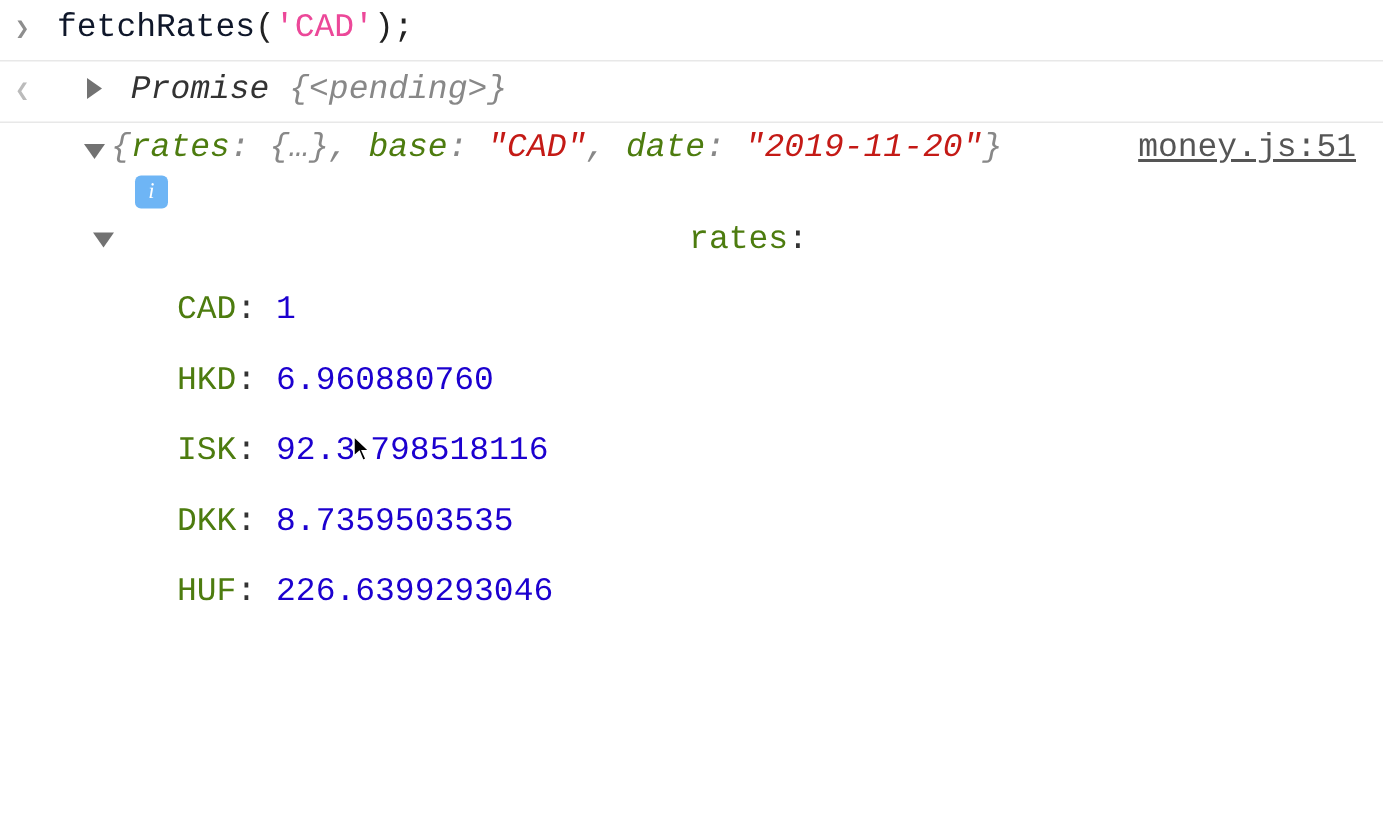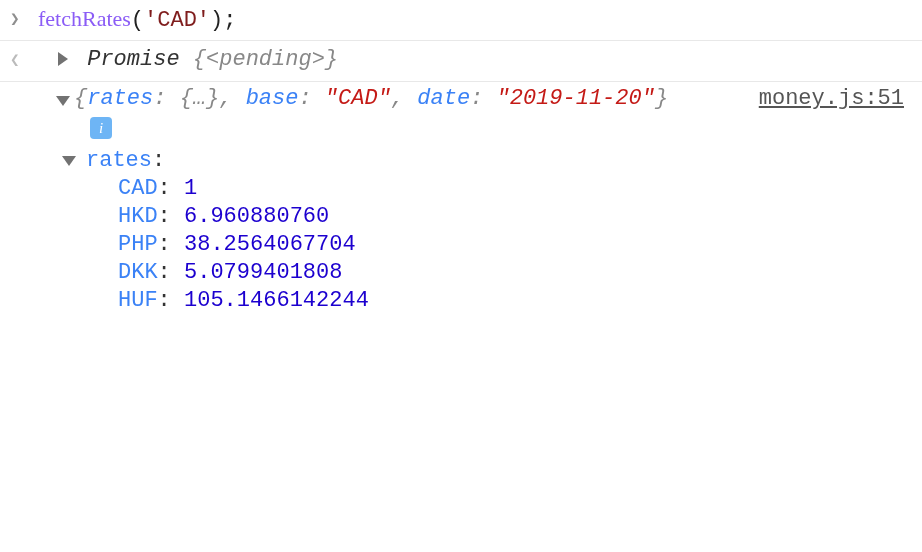--- a/index.html
+++ b/index.html
@@ -35,25 +35,24 @@
       margin-right: 12px;
       font-size: 16px;
       line-height: 28px;
       width: 16px;
       flex-shrink: 0;
     }
     .input-code {
       color: #222;
     }
     .fn-name {
-      color: #8b5cf6;
-      font-family: Liberation Serif, serif;
+      color: #0f172a;
     }
     .string-literal {
-      color: #7f1d1d;
+      color: #ec4899;
     }
     .paren {
       color: #222;
     }
     .disclosure {
       display: inline-block;
       width: 0;
       height: 0;
       margin-right: 6px;
       vertical-align: middle;
@@ -95,21 +94,21 @@
       font-style: italic;
       padding-left: 34px;
       position: relative;
     }
     .obj-summary .disclosure {
       position: absolute;
       left: 16px;
       top: 10px;
     }
     .key {
-      color: #3b82f6;
+      color: #4d7c0f;
     }
     .string-val {
       color: #c41a16;
       font-style: italic;
     }
     .number-val {
       color: #1c00cf;
     }
     .info-badge {
       display: inline-block;
@@ -123,29 +122,30 @@
       text-align: center;
       line-height: 22px;
       margin-left: 50px;
       margin-top: 6px;
       font-family: Georgia, serif;
     }
     .rates-header {
       margin-left: 46px;
       margin-top: 8px;
       position: relative;
+      text-align: center;
     }
     .rates-header .disclosure {
       position: absolute;
       left: -24px;
       top: 8px;
     }
     .rate-line {
       margin-left: 78px;
-      margin-top: 3px;
+      margin-top: 22px;
     }
     .colon {
       color: #333;
     }
     .cursor-svg {
       display: inline-block;
       width: 14px;
       height: 20px;
       vertical-align: middle;
       margin: 0 -2px;
@@ -186,20 +186,22 @@
     <div class="info-badge">i</div>
 
     <div class="rates-header">
       <span class="disclosure down"></span>
       <span class="key">rates</span><span class="colon">:</span>
     </div>
 
     <div id="rates-container">
         <div class="rate-line"><span class="key">CAD</span><span class="colon">: </span><span class="number-val">1</span></div>
         <div class="rate-line"><span class="key">HKD</span><span class="colon">: </span><span class="number-val">6.960880760</span></div>
-        <div class="rate-line"><span class="key">PHP</span><span class="colon">: </span><span class="number-val">38.2564067704</span></div>
-        <div class="rate-line"><span class="key">DKK</span><span class="colon">: </span><span class="number-val">5.0799401808</span></div>
-        <div class="rate-line"><span class="key">HUF</span><span class="colon">: </span><span class="number-val">105.1466142244</span></div>
+        <div class="rate-line"><span class="key">ISK</span><span class="colon">: </span><span class="number-val">92.3<span class="cursor-svg"><svg viewBox="0 0 12 18" width="12" height="18">
+                <path d="M1 1 L1 14 L4.5 11 L7 17 L9 16 L6.5 10.5 L11 10.5 Z" fill="#000" stroke="#fff" stroke-width="1"></path>
+              </svg></span>798518116</span></div>
+        <div class="rate-line"><span class="key">DKK</span><span class="colon">: </span><span class="number-val">8.7359503535</span></div>
+        <div class="rate-line"><span class="key">HUF</span><span class="colon">: </span><span class="number-val">226.6399293046</span></div>
       </div>
 
   </div>
 
 </div>
 
 </body></html>

